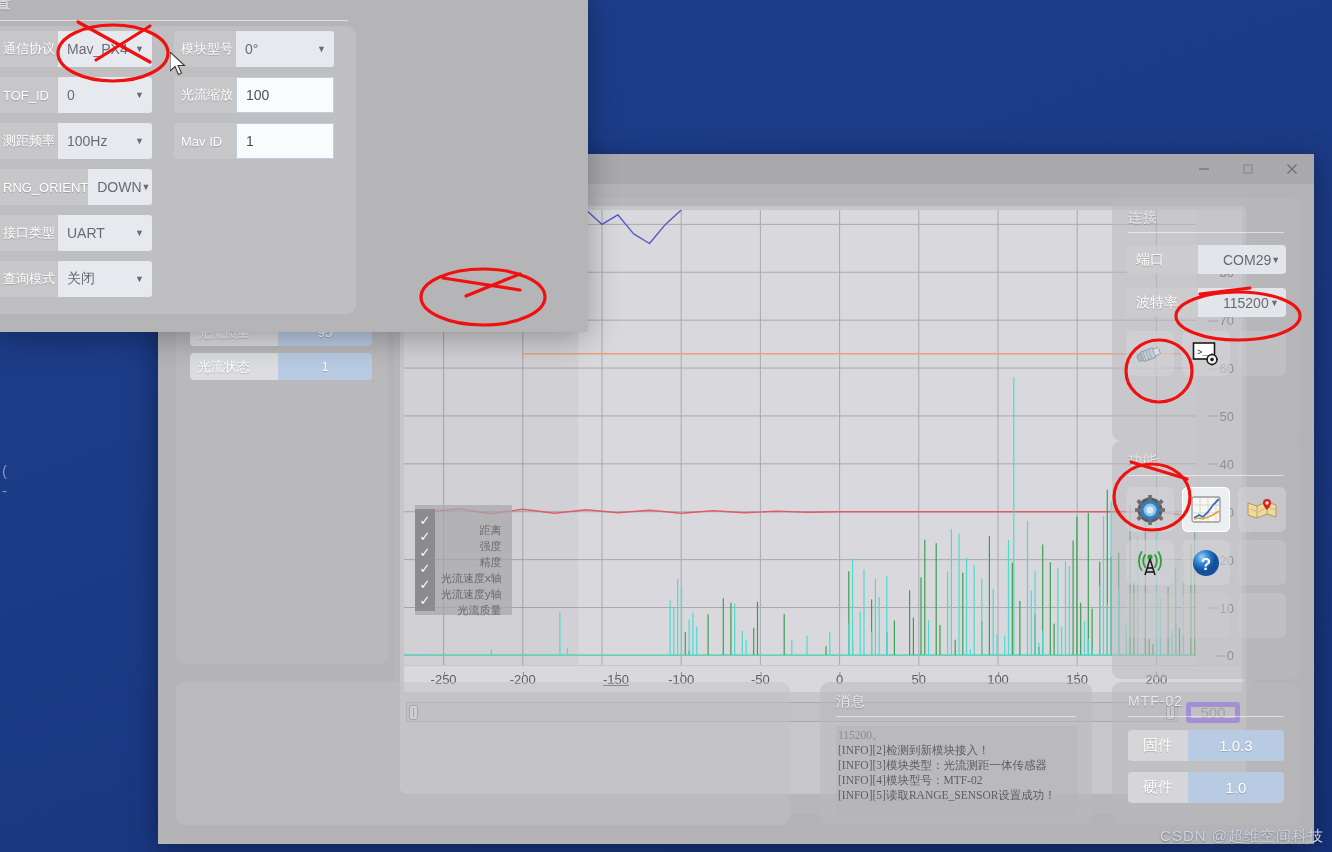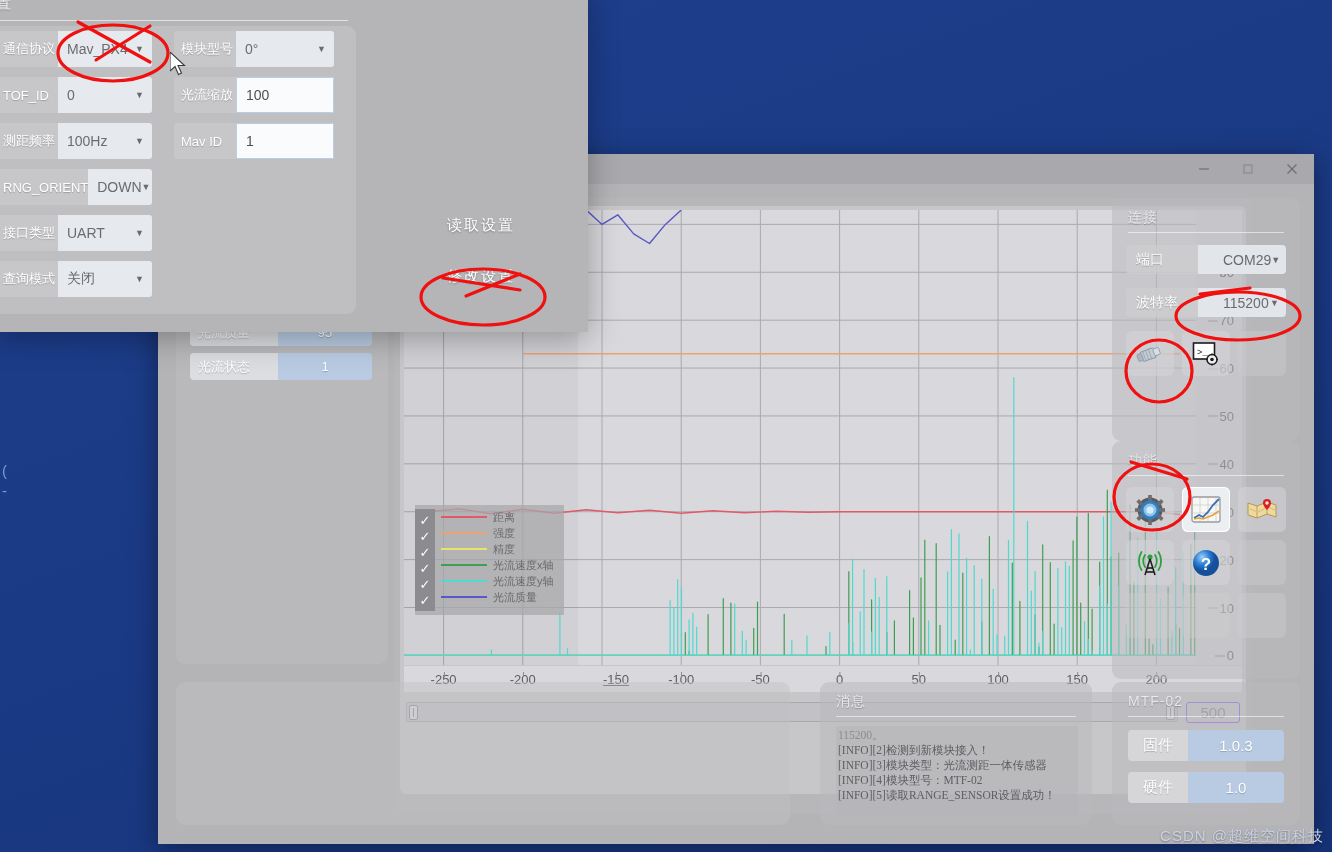--- a/index.html
+++ b/index.html
@@ -118,41 +118,41 @@
     padding: 0 2px;
   }
   .sb-thumb {
     width: 9px; height: 15px; background: #d9d9dd;
     border: 1px solid #8f8f94; border-radius: 2px;
     display:flex; align-items:center; justify-content:center;
   }
   .sb-thumb::after { content:""; width:1px; height:9px; background:#8f8f94; }
   #scroll-value {
     width: 54px; height: 21px; background: #c8c8cc;
-    border: 1px solid #8b5cf6; border-radius: 3px;
+    border: 5px solid #8b5cf6; border-radius: 3px;
     display: flex; align-items: center; justify-content: center;
     font-size: 15px; color: #87878c;
   }
 
   
   #legend {
     position: absolute; left: 15px; top: 299px;
     background: rgba(168,168,171,.72);
     padding: 4px 10px 4px 0; display: flex;
   }
   #legend-checks {
     background: #8c8c90; padding: 3px 1px; width: 20px;
     display: flex; flex-direction: column; align-items: center;
   }
   .lg-check {
     height: 16px; width: 14px; display: flex; align-items: center;
     justify-content: center; color: #fff; font-size: 13px; line-height: 1;
   }
   #legend-items { display: flex; flex-direction: column; padding-left: 6px; }
-  .lg-item { height: 16px; display: flex; align-items: center; gap: 6px; }
+  .lg-item { height: 16px; display: flex; align-items: flex-end; gap: 14px; flex-direction: column; }
   .lg-line { width: 46px; height: 2px; display: block; }
   .lg-text { font-size: 11px; color: #6a6a6e; white-space: nowrap; }
 
   
   #msg-card {
     position: absolute; left: 662px; top: 528px; width: 272px; height: 143px;
     background: rgba(186,186,189,.55); border-radius: 9px;
   }
   .card-title {
     position: absolute; left: 16px; top: 11px;
@@ -701,24 +701,20 @@
         </div>
         <div class="dlg-field">
           <div class="dl">Mav ID</div>
           <div class="dv input">
             <span>1</span>
           </div>
         </div>
       </div>
   </div>
 
-  <div id="dlg-buttons">
-    <div class="dlg-btn">读取设置</div>
-    <div class="dlg-btn">修改设置</div>
-  </div>
 </div>
 
 <div id="cursor">
   <svg width="18" height="26" viewBox="0 0 18 26">
     <polygon points="0,0 0,19 5,14.5 8.5,22.5 11.5,21 8,13.5 14.5,13.5" fill="#ffffff" stroke="#3a3a3a" stroke-width="1.1"></polygon>
   </svg>
 </div>
 
 <svg id="annotations" width="1332" height="852" viewBox="0 0 1332 852">
   <g fill="none" stroke="#f01010" stroke-width="3.2" stroke-linecap="round">

